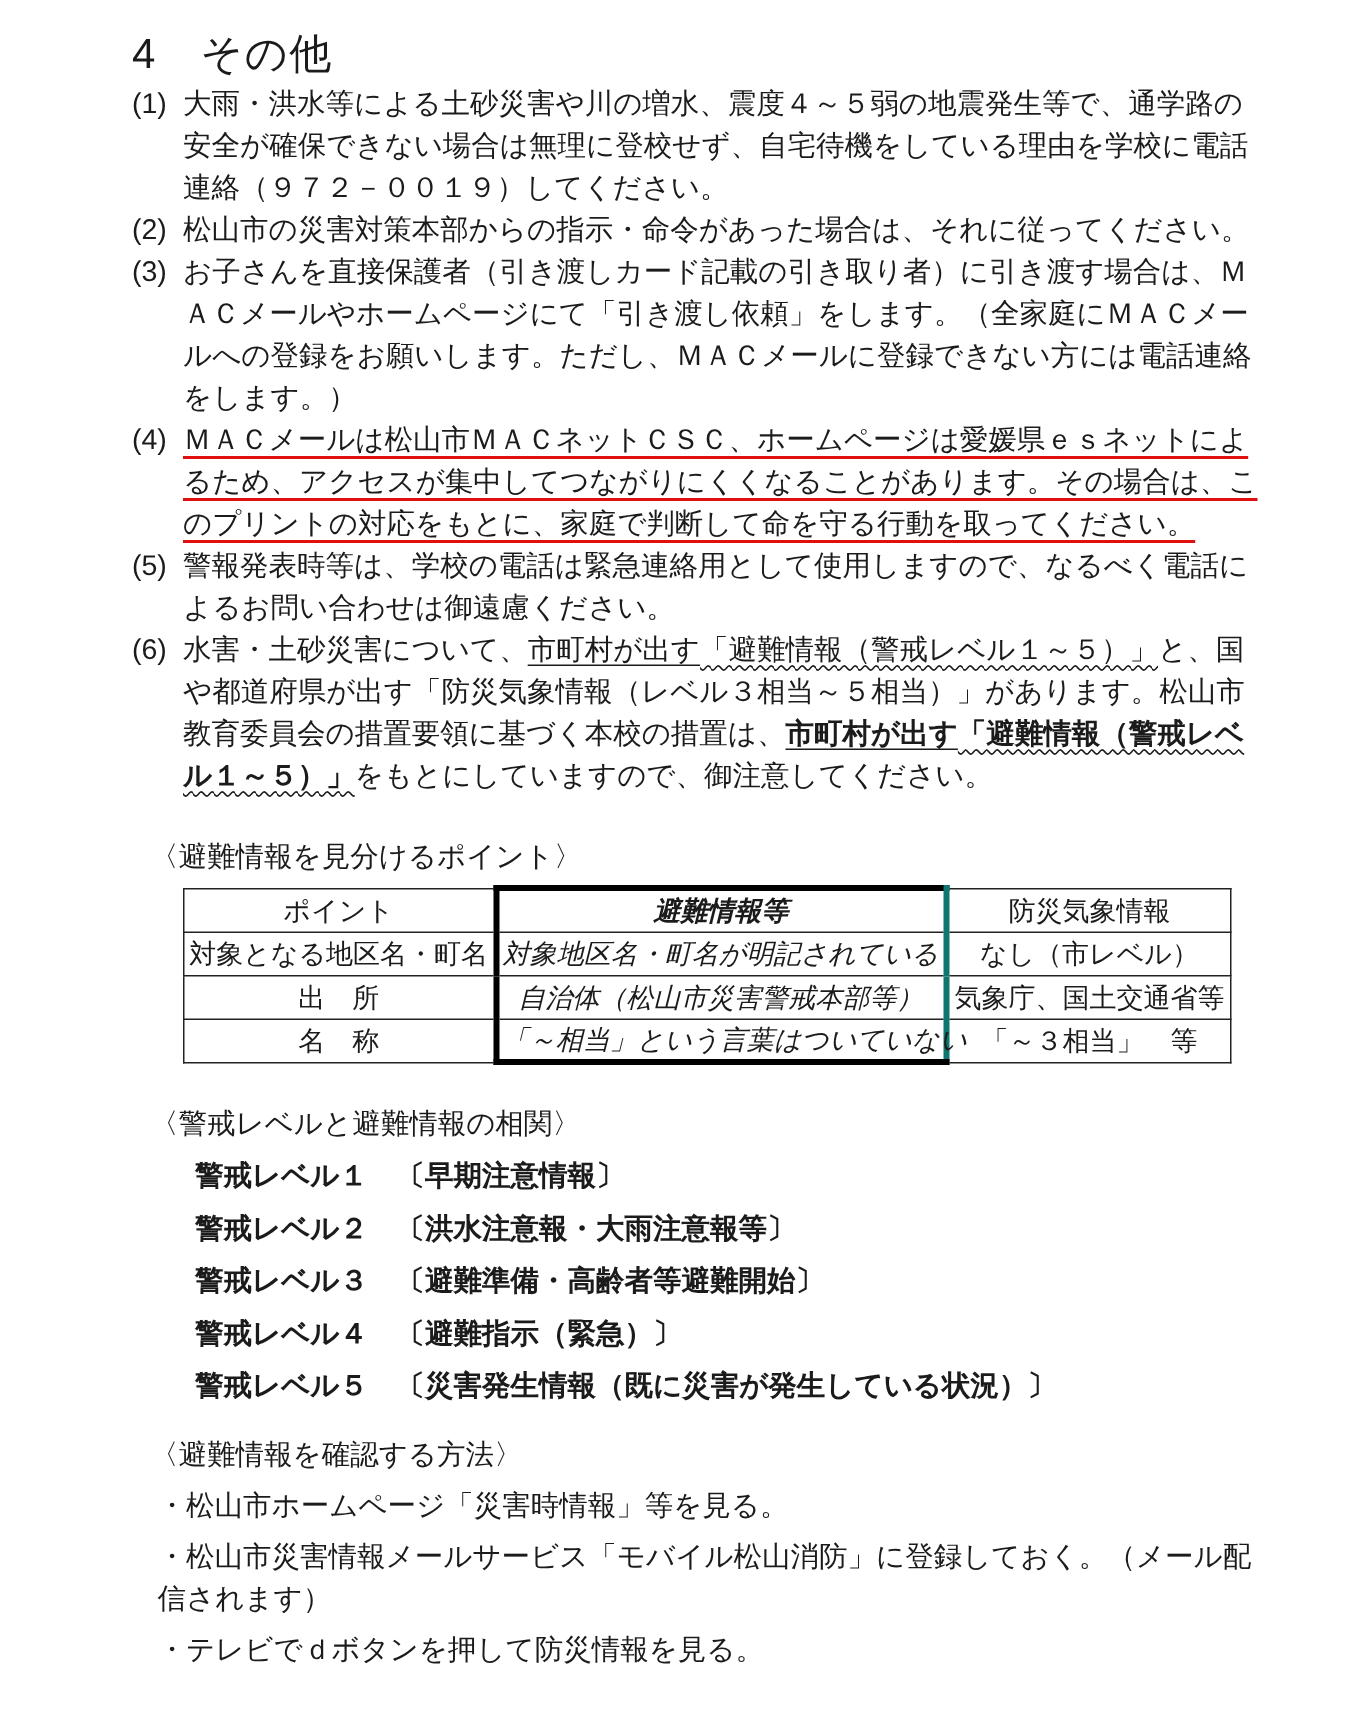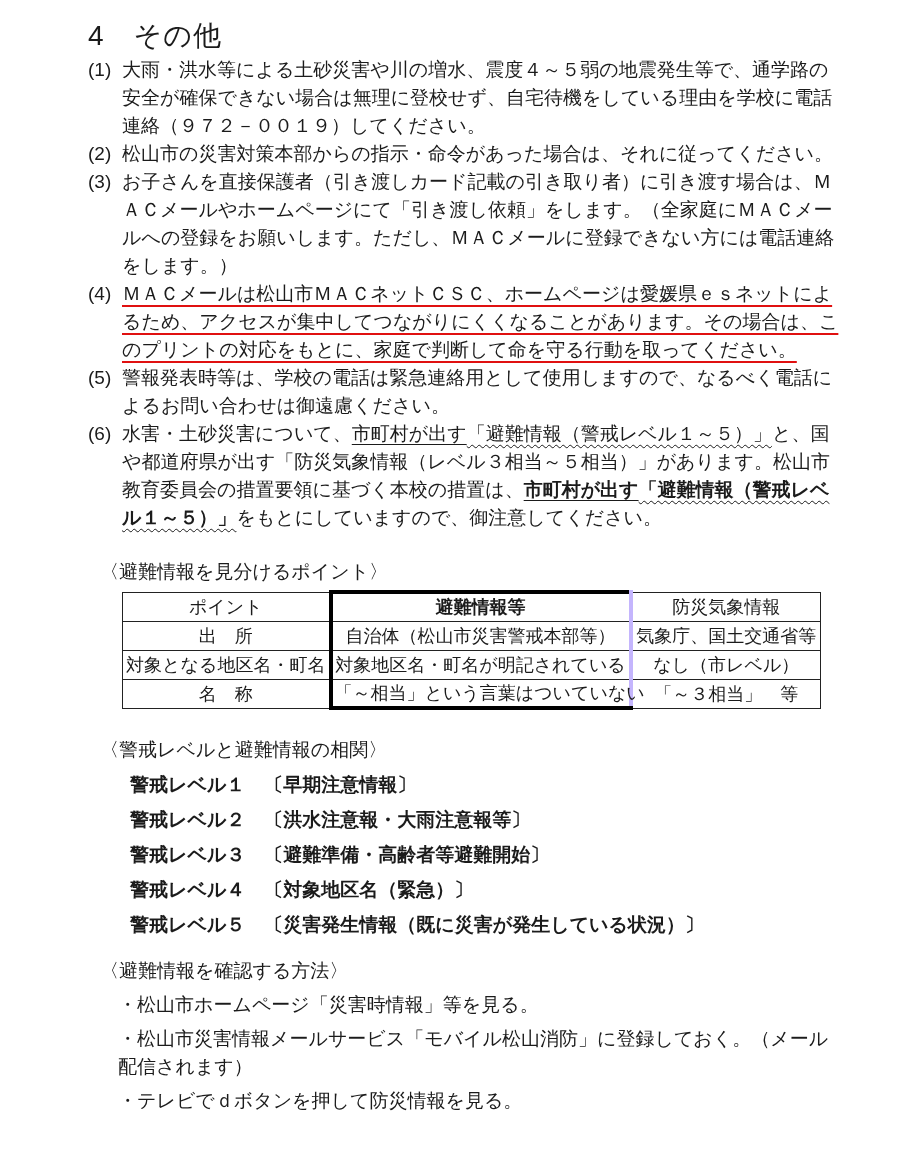--- a/index.html
+++ b/index.html
@@ -73,31 +73,32 @@
   table.info-table th, table.info-table td {
     border: 1.5px solid #222222;
     text-align: center;
     font-weight: normal;
     height: 29px;
     padding: 0 2px;
     white-space: nowrap;
   }
   table.info-table .mid-col {
     border-left: 4px solid #000000;
-    border-right: 4px solid #c4b5fd;
+    border-right: 4px solid #0f766e;
+    font-style: italic;
   }
   table.info-table thead .mid-col {
     border-top: 4px solid #000000;
     font-weight: bold;
   }
   table.info-table tr.last-row .mid-col { border-bottom: 4px solid #000000; }
   .levels-block { margin-top: 26px; margin-left: 12px; }
   .level-item { font-size: 19px; line-height: 28px; margin-top: 7px; margin-left: 30px; font-weight: bold; }
   .methods-block { margin-top: 18px; margin-left: 12px; }
-  .method-item { font-size: 19px; line-height: 28px; margin-top: 6px; margin-left: 18px; }
+  .method-item { font-size: 19px; line-height: 28px; margin-top: 6px; margin-left: 5px; }
 </style>
 </head>
 <body>
 
 <div class="page">
 
   <div class="heading">4　その他</div>
 
   <div class="items" id="items-list">
       <div class="item"><span class="item-num">(1)</span><span class="item-body"><span class="seg seg-n">大雨・洪水等による土砂災害や川の増水、震度４～５弱の地震発生等で、通学路の安全が確保できない場合は無理に登校せず、自宅待機をしている理由を学校に電話連絡（９７２－００１９）してください。</span></span></div>
@@ -118,45 +119,45 @@
         </colgroup>
       <thead id="table-head">
           <tr>
             <th>ポイント</th>
             <th class="mid-col">避難情報等</th>
             <th>防災気象情報</th>
           </tr>
         </thead>
       <tbody id="table-body">
           <tr>
+            <td>対象となる地区名・町名</td>
+            <td class="mid-col">対象地区名・町名が明記されている</td>
+            <td>なし（市レベル）</td>
+          </tr>
+          <tr>
             <td>出　所</td>
             <td class="mid-col">自治体（松山市災害警戒本部等）</td>
             <td>気象庁、国土交通省等</td>
-          </tr>
-          <tr>
-            <td>対象となる地区名・町名</td>
-            <td class="mid-col">対象地区名・町名が明記されている</td>
-            <td>なし（市レベル）</td>
           </tr>
           <tr class="last-row">
             <td>名　称</td>
             <td class="mid-col">「～相当」という言葉はついていない</td>
             <td>「～３相当」　等</td>
           </tr>
         </tbody>
     </table>
   </div>
 
   <div class="levels-block">
     <div class="caption">〈警戒レベルと避難情報の相関〉</div>
     <div id="levels-list">
         <div class="level-item">警戒レベル１　〔早期注意情報〕</div>
         <div class="level-item">警戒レベル２　〔洪水注意報・大雨注意報等〕</div>
         <div class="level-item">警戒レベル３　〔避難準備・高齢者等避難開始〕</div>
-        <div class="level-item">警戒レベル４　〔対象地区名（緊急）〕</div>
+        <div class="level-item">警戒レベル４　〔避難指示（緊急）〕</div>
         <div class="level-item">警戒レベル５　〔災害発生情報（既に災害が発生している状況）〕</div>
       </div>
   </div>
 
   <div class="methods-block">
     <div class="caption">〈避難情報を確認する方法〉</div>
     <div id="methods-list">
         <div class="method-item">・松山市ホームページ「災害時情報」等を見る。</div>
         <div class="method-item">・松山市災害情報メールサービス「モバイル松山消防」に登録しておく。（メール配信されます）</div>
         <div class="method-item">・テレビでｄボタンを押して防災情報を見る。</div>

